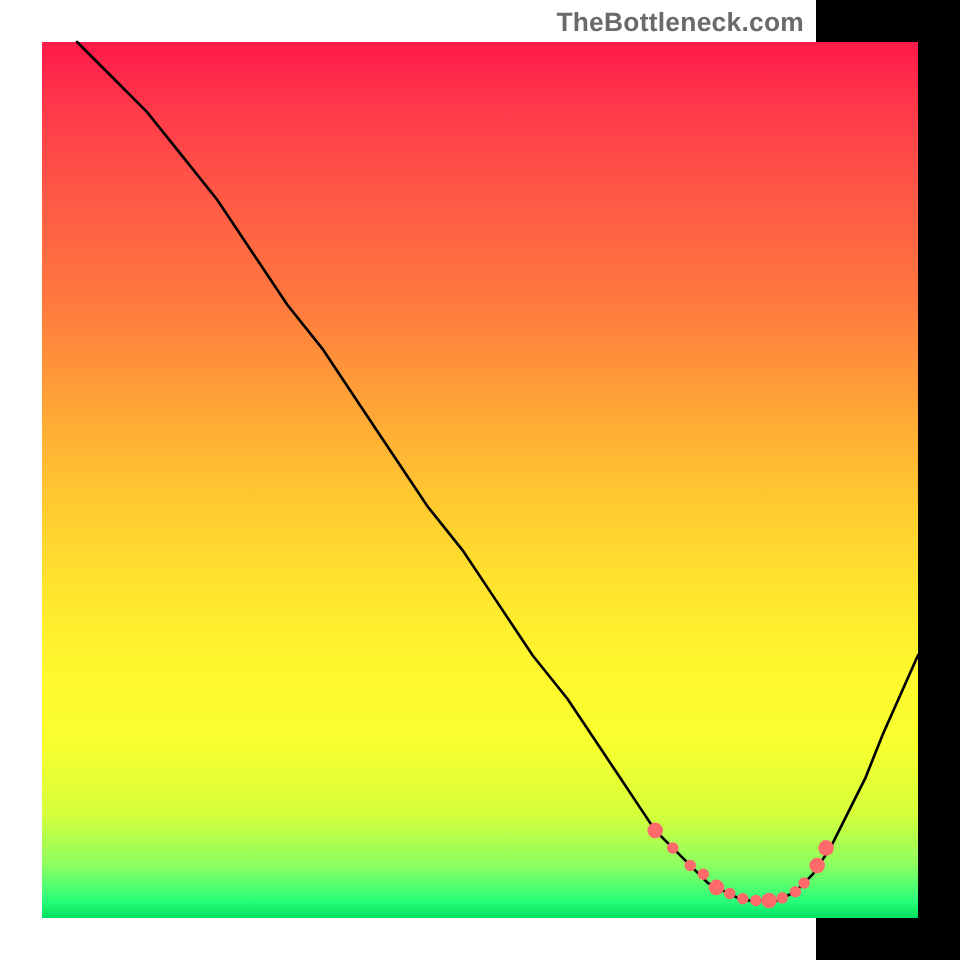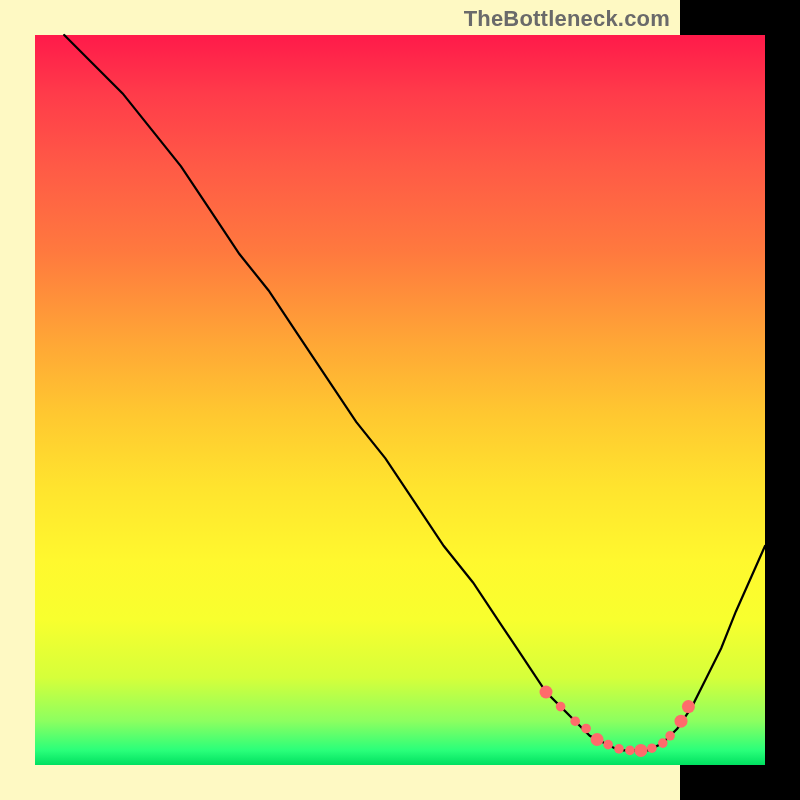--- a/index.html
+++ b/index.html
@@ -1,17 +1,17 @@
 <!DOCTYPE html>
 <html><head>
 <meta charset="utf-8">
 <style>
   * { margin: 0; padding: 0; box-sizing: border-box; }
   body { width: 800px; height: 800px; background: #000; position: relative; font-family: Arial, sans-serif; }
-  .frame { position: absolute; left: 0; top: 0; width: 680px; height: 800px; background: #fef9c3; }
+  .frame { position: absolute; left: 0; top: 0; width: 680px; height: 800px; background: #ffffff; }
   .plot-area {
     position: absolute;
     left: 35px;
     top: 35px;
     width: 730px;
     height: 730px;
     background: linear-gradient(to bottom,
       #ff1a4a 0%,
       #ff3b4a 8%,
       #ff5a46 18%,

